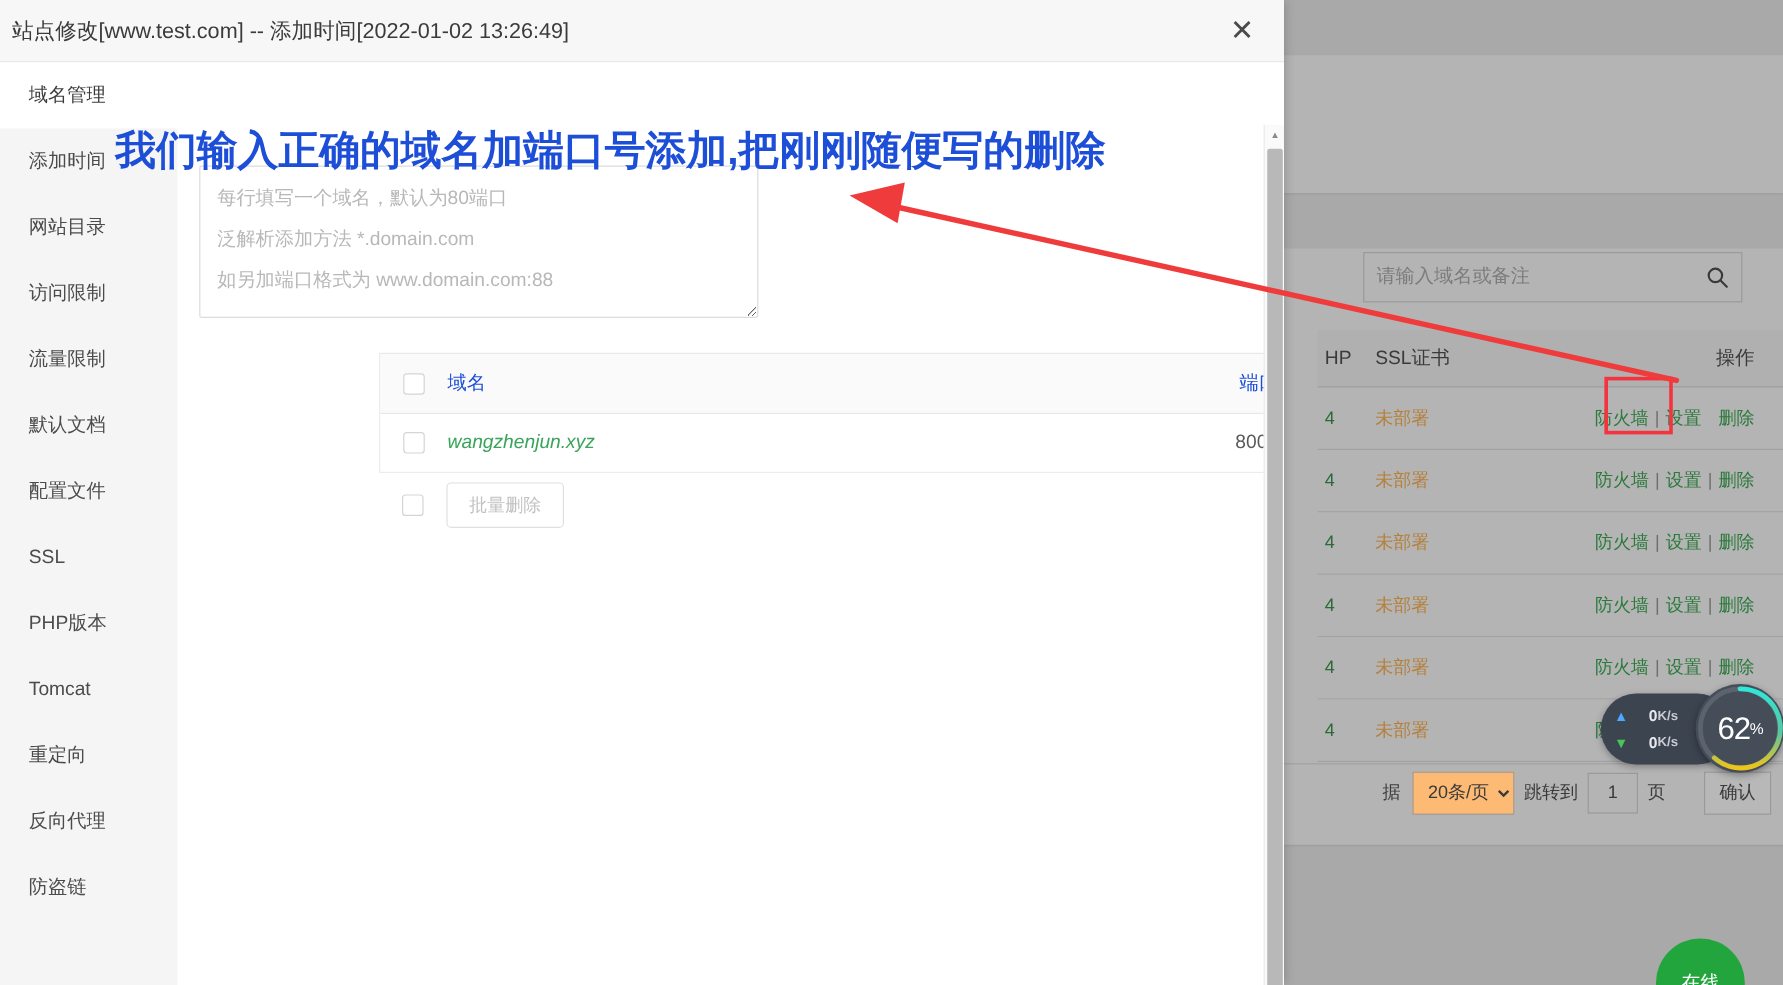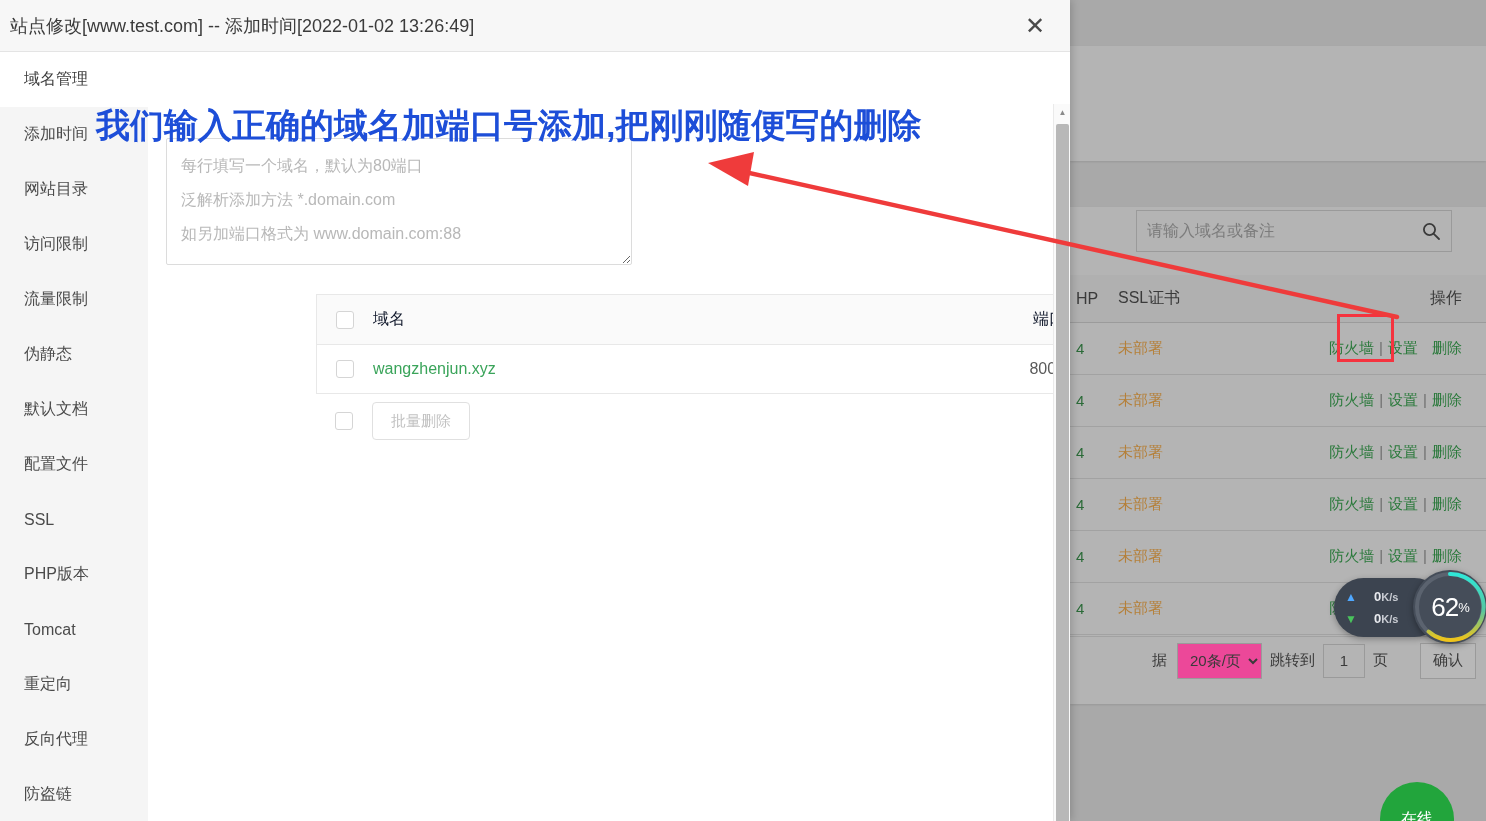--- a/index.html
+++ b/index.html
@@ -40,21 +40,21 @@
     padding: 0 10px;
   }
   .bg-search-input {
     flex: 1; border: none; outline: none; background: transparent;
     font-size: 16px; color: #3c3c3c;
     font-family: "Liberation Sans", "DejaVu Sans", sans-serif;
   }
   .bg-search-input::placeholder { color: #7c7c7c; }
   .search-icon { width: 20px; height: 20px; flex: 0 0 auto; }
 
-  .bg-table { position: absolute; left: 0px; top: 275px; width: 416px; }
+  .bg-table { position: absolute; left: 0px; top: 275px; width: 416px; padding-left: 28px; }
   .bg-thead {
     height: 48px; background: #b0b0b0;
     border-bottom: 1px solid #9b9b9b;
     display: flex; align-items: center;
     font-size: 16px; color: #3a3a3a;
   }
   .bg-row {
     height: 52px; background: #b4b4b4;
     border-bottom: 1px solid #a2a2a2;
     display: flex; align-items: center;
@@ -72,21 +72,21 @@
 
   .bg-pager {
     position: absolute; left: 0px; top: 636px; width: 416px; height: 48px;
     background: #b4b4b4;
     border-top: 1px solid #a2a2a2;
     display: flex; align-items: center; justify-content: flex-end;
     font-size: 15px; color: #3a3a3a; padding-right: 10px;
   }
   .pg-count { padding-right: 10px; }
   .pg-select {
-    height: 36px; border: 1px solid #9a9a9a; background: #ec4899;
+    height: 36px; border: 1px solid #9a9a9a; background: #fdba74;
     color: #3a3a3a; font-size: 15px; padding: 0 4px 0 8px;
     font-family: "Liberation Sans", "DejaVu Sans", sans-serif;
   }
   .pg-label { padding: 0 8px; }
   .pg-num {
     width: 42px; height: 34px; text-align: center;
     border: 1px solid #9a9a9a; background: #b4b4b4; color: #3a3a3a;
     font-size: 15px; outline: none;
     font-family: "Liberation Sans", "DejaVu Sans", sans-serif;
   }
@@ -205,32 +205,32 @@
 
   #domain-table {
     position: absolute; left: 168px; top: 242px;
     width: 860px;
     border: 1px solid #e8e8e8;
   }
   .dt-head {
     height: 50px; background: #fafafa;
     border-bottom: 1px solid #e8e8e8;
     display: flex; align-items: center;
-    font-size: 16px; color: #0f172a;
+    font-size: 16px; color: #1d4ed8;
   }
   .dt-row {
     height: 48px; background: #fff;
     display: flex; align-items: center;
     font-size: 16px; color: #5a5a5a;
   }
   .dt-cb   { width: 56px; display: flex; justify-content: center; }
   .dt-name { flex: 1; }
   .dt-port { width: 120px; text-align: right; }
   .dt-act  { width: 110px; text-align: right; padding-right: 18px; }
-  .dt-name a { color: #3aa45a; text-decoration: none; }
+  .dt-name a { color: #3aa45a; text-decoration: none; font-style: italic; }
 
   .cb {
     width: 18px; height: 18px;
     border: 1px solid #d5d5d5; border-radius: 3px; background: #fff;
     cursor: pointer; display: inline-block;
   }
 
   #batch-row {
     position: absolute; left: 168px; top: 350px;
     display: flex; align-items: center;
@@ -413,23 +413,20 @@
         <span>添加时间</span>
       </div>
       <div class="side-item">
         <span>网站目录</span>
       </div>
       <div class="side-item">
         <span>访问限制</span>
       </div>
       <div class="side-item">
         <span>流量限制</span>
-      </div>
-      <div class="side-item">
-        <span>伪静态</span>
       </div>
       <div class="side-item">
         <span>默认文档</span>
       </div>
       <div class="side-item">
         <span>配置文件</span>
       </div>
       <div class="side-item">
         <span>SSL</span>
       </div>

